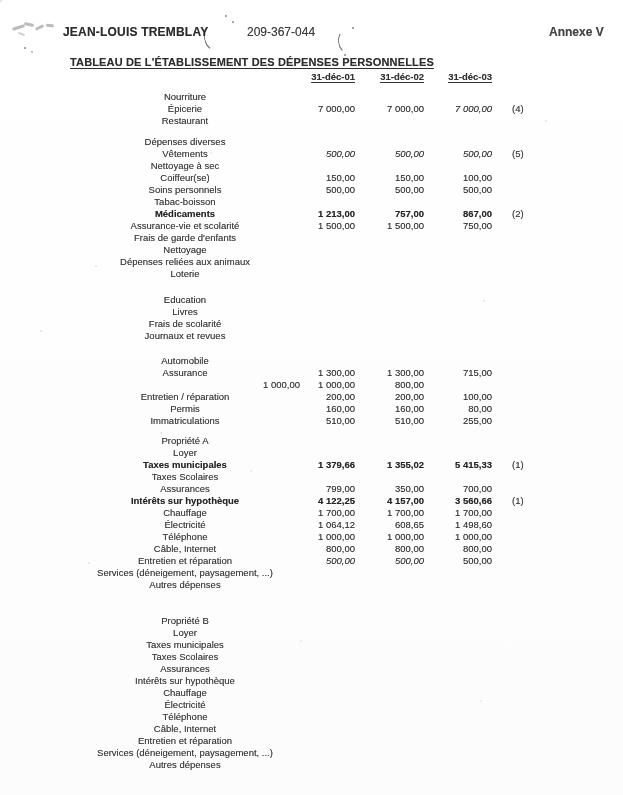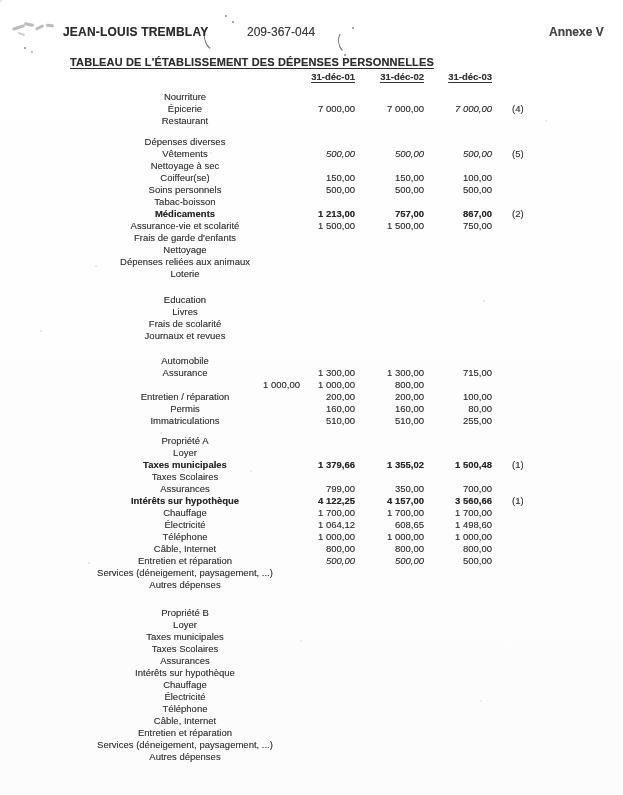--- a/index.html
+++ b/index.html
@@ -36,21 +36,21 @@
   .note{padding-left:20px;color:#3a3a3a;}
   .b{font-weight:bold;color:#262626;}
   .it{font-style:italic;}
   .section-head{color:#353535;}
   .section{margin-top:0;}
   .section + .section{margin-top:12px;}
   .section:nth-of-type(2){margin-top:9px;}
   .section:nth-of-type(3){margin-top:14px;}
   .section:nth-of-type(4){margin-top:13px;}
   .section:nth-of-type(5){margin-top:8px;}
-  .section:nth-of-type(6){margin-top:16px;}
+  .section:nth-of-type(6){margin-top:24px;}
   
   .artifact{position:absolute;pointer-events:none;}
   .stroke{position:absolute;background:#8f8f8f;border-radius:2px;opacity:.6;}
   .arc{
     position:absolute;border:1.6px solid transparent;border-left-color:#4c4c4c;
     border-radius:50%;opacity:.8;
   }
   .dot{position:absolute;width:2px;height:2px;border-radius:50%;background:#555;opacity:.7;}
   .noise{
     position:absolute;top:0;left:0;width:2px;height:2px;border-radius:50%;background:#b5b5b5;opacity:.45;
@@ -278,21 +278,21 @@
             <span class="cell label">Loyer</span>
             <span class="cell val"></span>
             <span class="cell val"></span>
             <span class="cell val"></span>
             <span class="cell note"></span>
           </div>
           <div class="row">
             <span class="cell label b">Taxes municipales</span>
             <span class="cell val b">1 379,66</span>
             <span class="cell val b">1 355,02</span>
-            <span class="cell val b">1 500,48</span>
+            <span class="cell val b">5 415,33</span>
             <span class="cell note">(1)</span>
           </div>
           <div class="row">
             <span class="cell label">Taxes Scolaires</span>
             <span class="cell val"></span>
             <span class="cell val"></span>
             <span class="cell val"></span>
             <span class="cell note"></span>
           </div>
           <div class="row">

